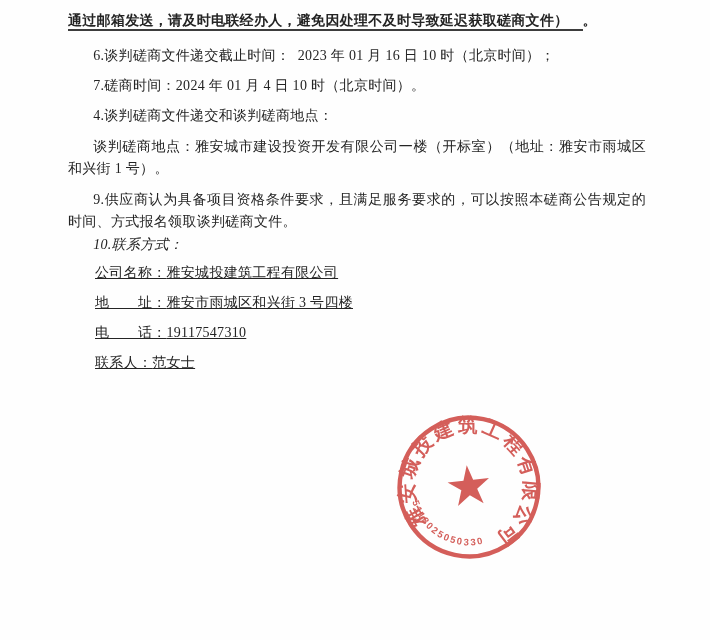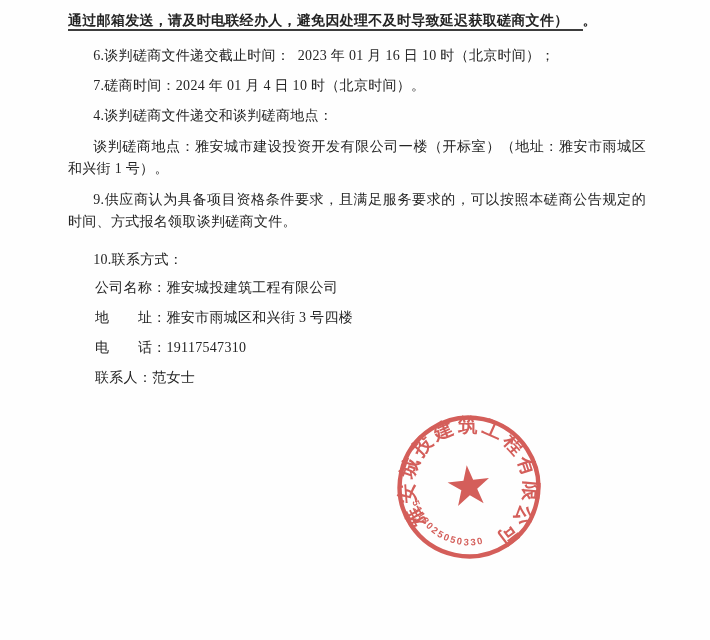--- a/index.html
+++ b/index.html
@@ -47,28 +47,28 @@
   .para9 {
     margin-top: 10px;
     line-height: 22px;
     text-indent: 1.8em;
   }
   .para-prep {
     margin-top: 2px;
     line-height: 31px;
     text-indent: 2em;
   }
-  .item10 { margin-top: 16px; line-height: 21px; }
+  .item10 { margin-top: 1px; line-height: 21px; font-style: italic; }
   .indent { text-indent: 1.8em; }
 
   .contact {
     margin-top: 3px;
     padding-left: 27px;
   }
-  .contact-row { line-height: 30px; white-space: pre-wrap; }
+  .contact-row { line-height: 30px; white-space: pre-wrap; text-decoration: underline; }
 
   .seal {
     position: absolute;
     left: 396px; top: 414px;
     width: 146px; height: 146px;
     opacity: 0.88;
     mix-blend-mode: multiply;
     pointer-events: none;
   }
   .seal-name {

